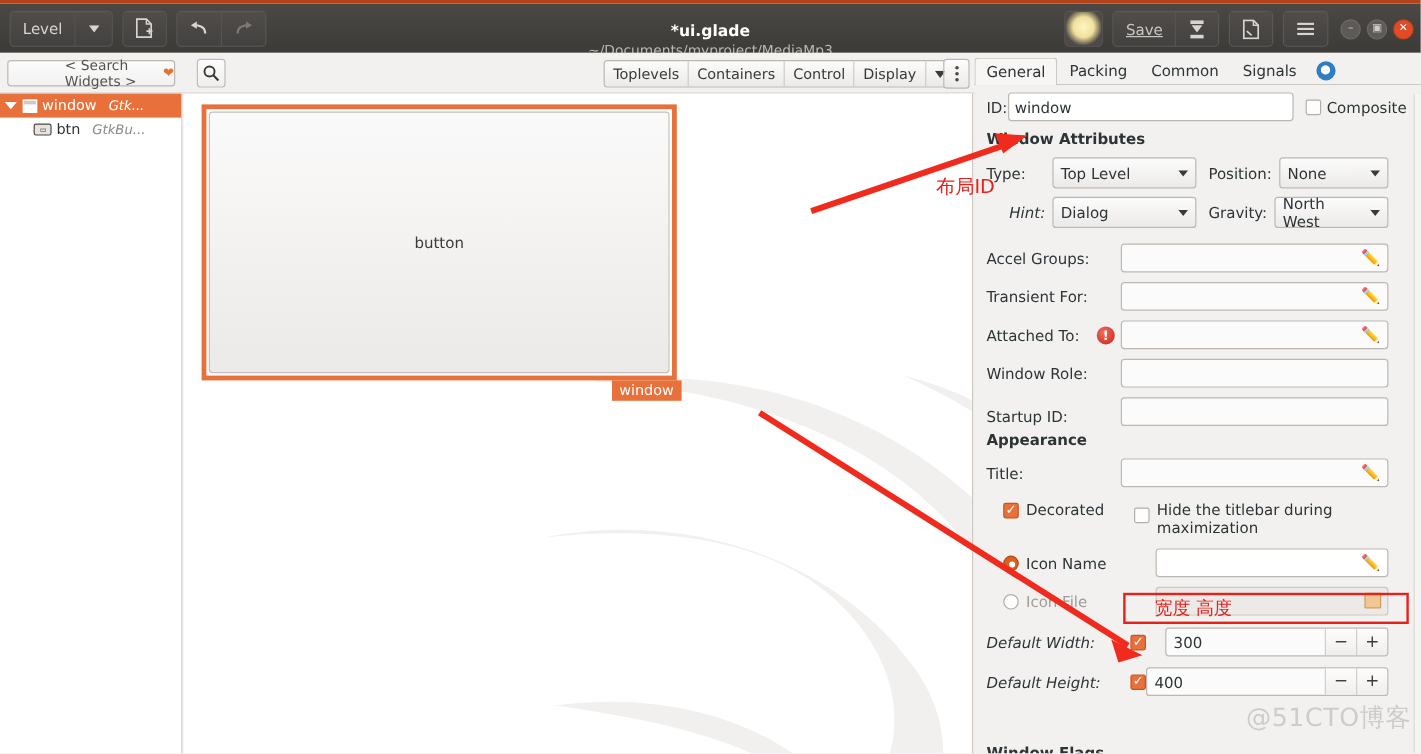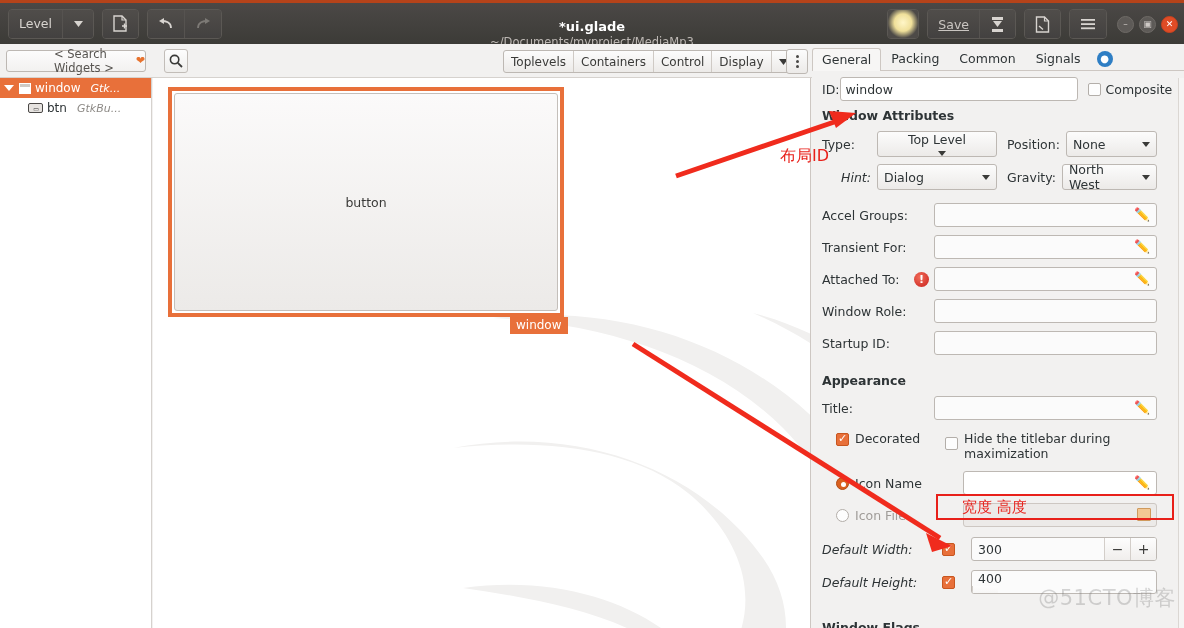--- a/index.html
+++ b/index.html
@@ -467,21 +467,21 @@
           <span>window</span>
         </div>
         <span class="chk" style="margin-left:10px;"></span>
         <span class="lbl" style="margin-left:5px;">Composite</span>
       </div>
 
       <div class="sec-title">Window Attributes</div>
 
       <div class="row">
         <span class="lbl" style="width:55px;text-align:left;padding-right:6px;">Type:</span>
-        <div class="combo" style="width:120px;flex-direction:column;">
+        <div class="combo" style="width:120px;">
           <span>Top Level</span>
           <span class="caret"></span>
         </div>
         <span class="lbl" style="margin-left:10px;margin-right:6px;">Position:</span>
         <div class="combo" style="flex:1;">
           <span>None</span>
           <span class="caret"></span>
         </div>
       </div>
 
@@ -523,21 +523,21 @@
         </div>
       </div>
 
       <div class="row" style="margin-bottom:8px;">
         <span class="lbl lbl-w">Window Role:</span>
         <div class="entry">
           <span></span>
         </div>
       </div>
 
-      <div class="row" style="margin-bottom:18px;">
+      <div class="row" style="margin-bottom:4px;align-items:flex-end;">
         <span class="lbl lbl-w">Startup ID:</span>
         <div class="entry">
           <span></span>
         </div>
       </div>
 
       <div class="sec-title">Appearance</div>
 
 
       <div class="row" style="margin-bottom:11px;">
@@ -582,21 +582,21 @@
         <div class="spin" style="margin-left:16px;">
           <span class="val">300</span>
           <span class="sbtn">−</span>
           <span class="sbtn">+</span>
         </div>
       </div>
 
       <div class="row" style="margin-bottom:9px;">
         <span class="lbl ital" style="width:120px;">Default Height:</span>
         <span class="chk on"></span>
-        <div class="spin" style="margin-left:16px;flex-direction:column;">
+        <div class="spin" style="">
           <span class="val">400</span>
           <span class="sbtn">−</span>
           <span class="sbtn">+</span>
         </div>
       </div>
 
     </div>
   </div>
 
   <div class="bottom-cut">Window Flags</div>

